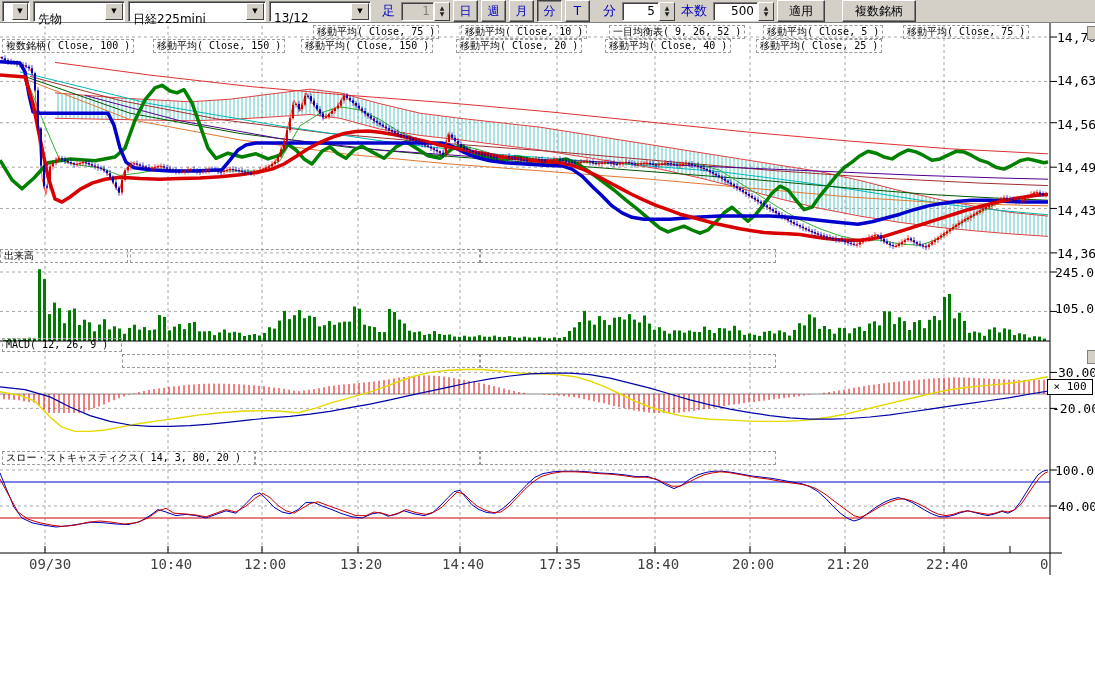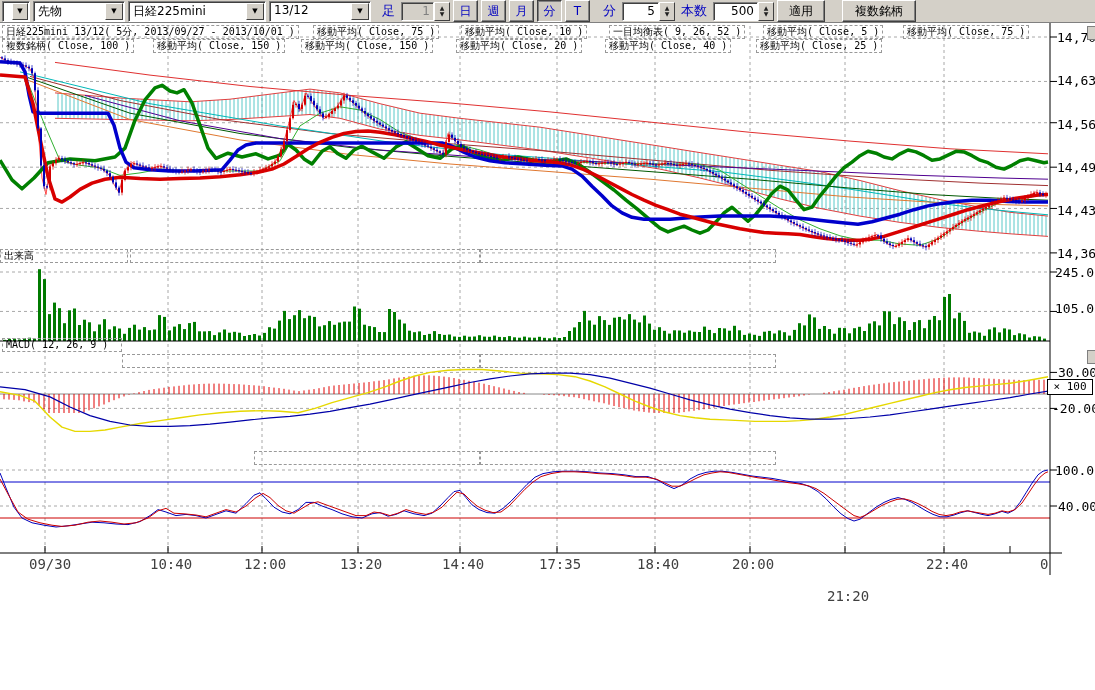--- a/index.html
+++ b/index.html
@@ -4,21 +4,21 @@
 <style>
   html,body{margin:0;padding:0;background:#fff;}
   #app{position:relative;width:1095px;height:690px;background:#fff;overflow:hidden;
        font-family:"DejaVu Sans Mono","Liberation Mono",monospace;}
   
   .toolbar{position:absolute;top:0;left:0;width:1095px;height:23px;background:#d4d0c8;
            border-bottom:1px solid #808080;display:flex;align-items:center;padding:1px 2px;
            box-sizing:border-box;gap:3px;font-family:"DejaVu Sans","Liberation Sans",sans-serif;}
   .combo{height:19px;background:#fff;border:1px solid;border-color:#808080 #fff #fff #808080;
          box-shadow:inset 1px 1px 0 #404040;display:flex;align-items:stretch;font-size:12px;}
-  .combo .txt{padding:1px 4px 0 4px;white-space:nowrap;color:#000;}
+  .combo .txt{padding:9px 4px 0 4px;white-space:nowrap;color:#000;}
   .combo .arrowbtn{width:16px;background:#d4d0c8;border:1px solid;border-color:#fff #404040 #404040 #fff;
          display:flex;align-items:center;justify-content:center;font-size:7px;color:#000;margin:1px;}
   .tlabel{color:#0000c0;font-size:13px;margin:0 3px;white-space:nowrap;}
   .spin{display:flex;align-items:stretch;height:19px;}
   .spin .val{background:#fff;border:1px solid;border-color:#808080 #fff #fff #808080;
          box-shadow:inset 1px 1px 0 #404040;font-size:12px;text-align:right;padding:1px 3px 0 0;}
   .spin .val.dis{background:#d4d0c8;color:#808080;}
   .spin .sp{width:14px;background:#d4d0c8;border:1px solid;border-color:#fff #404040 #404040 #fff;
          display:flex;flex-direction:column;align-items:center;justify-content:center;font-size:6px;line-height:6px;color:#202020;}
   .btn{height:20px;background:#d4d0c8;border:1px solid;border-color:#fff #404040 #404040 #fff;
@@ -1272,39 +1272,39 @@
       <line x1="358" y1="523" x2="358" y2="530" stroke="#000000"></line>
       <line x1="460" y1="523" x2="460" y2="530" stroke="#000000"></line>
       <line x1="557" y1="523" x2="557" y2="530" stroke="#000000"></line>
       <line x1="655" y1="523" x2="655" y2="530" stroke="#000000"></line>
       <line x1="750" y1="523" x2="750" y2="530" stroke="#000000"></line>
       <line x1="845" y1="523" x2="845" y2="530" stroke="#000000"></line>
       <line x1="944" y1="523" x2="944" y2="530" stroke="#000000"></line>
       <line x1="1010" y1="523" x2="1010" y2="530" stroke="#000000"></line>
     </svg>
 
-  <div class="cell" style="left:2px;top:25px">日経225mini 13/12( 5分, 2013/09/27 - 2013/10/01 )</div>
   <div class="cell" style="left:313px;top:25px">移動平均( Close, 75 )</div>
   <div class="cell" style="left:461px;top:25px">移動平均( Close, 10 )</div>
   <div class="cell" style="left:609px;top:25px">一目均衡表( 9, 26, 52 )</div>
   <div class="cell" style="left:763px;top:25px">移動平均( Close, 5 )</div>
   <div class="cell" style="left:903px;top:25px">移動平均( Close, 75 )</div>
   <div class="cell" style="left:2px;top:39px">複数銘柄( Close, 100 )</div>
   <div class="cell" style="left:153px;top:39px">移動平均( Close, 150 )</div>
   <div class="cell" style="left:301px;top:39px">移動平均( Close, 150 )</div>
   <div class="cell" style="left:456px;top:39px">移動平均( Close, 20 )</div>
   <div class="cell" style="left:605px;top:39px">移動平均( Close, 40 )</div>
   <div class="cell" style="left:756px;top:39px">移動平均( Close, 25 )</div>
 
   <div class="cell" style="left:0;top:249px;min-width:120px">出来高</div>
   <div class="cell" style="left:130px;top:249px;width:342px"></div>
   <div class="cell" style="left:480px;top:249px;width:288px"></div>
   <div class="cell" style="left:2px;top:338px;min-width:112px">MACD( 12, 26, 9 )</div>
   <div class="cell" style="left:122px;top:354px;width:350px"></div>
   <div class="cell" style="left:480px;top:354px;width:288px"></div>
+  <div class="cell" style="left:2px;top:451px;min-width:246px">スロー・ストキャスティクス( 14, 3, 80, 20 )</div>
   <div class="cell" style="left:254px;top:451px;width:218px"></div>
   <div class="cell" style="left:480px;top:451px;width:288px"></div>
 
   <span class="axlabel" style="left:1057px;top:31px">14,700</span>
   <span class="axlabel" style="left:1057px;top:74px">14,630</span>
   <span class="axlabel" style="left:1057px;top:118px">14,565</span>
   <span class="axlabel" style="left:1057px;top:161px">14,495</span>
   <span class="axlabel" style="left:1057px;top:204px">14,430</span>
   <span class="axlabel" style="left:1057px;top:247px">14,360</span>
   <span class="axlabel" style="left:1055px;top:266px">245.00</span>
@@ -1316,19 +1316,19 @@
   <span class="axlabel" style="left:1058px;top:500px">40.00</span>
 
   <span class="tlabel2" style="left:29px;top:558px">09/30</span>
   <span class="tlabel2" style="left:150px;top:558px">10:40</span>
   <span class="tlabel2" style="left:244px;top:558px">12:00</span>
   <span class="tlabel2" style="left:340px;top:558px">13:20</span>
   <span class="tlabel2" style="left:442px;top:558px">14:40</span>
   <span class="tlabel2" style="left:539px;top:558px">17:35</span>
   <span class="tlabel2" style="left:637px;top:558px">18:40</span>
   <span class="tlabel2" style="left:732px;top:558px">20:00</span>
-  <span class="tlabel2" style="left:827px;top:590px">21:20</span>
+  <span class="tlabel2" style="left:827px;top:558px">21:20</span>
   <span class="tlabel2" style="left:926px;top:558px">22:40</span>
   <span class="tlabel2" style="left:1040px;top:558px">0</span>
 
   <div class="handle" style="left:1087px;top:26px"></div>
   <div class="handle" style="left:1087px;top:350px"></div>
 </div>
 
 </body></html>

